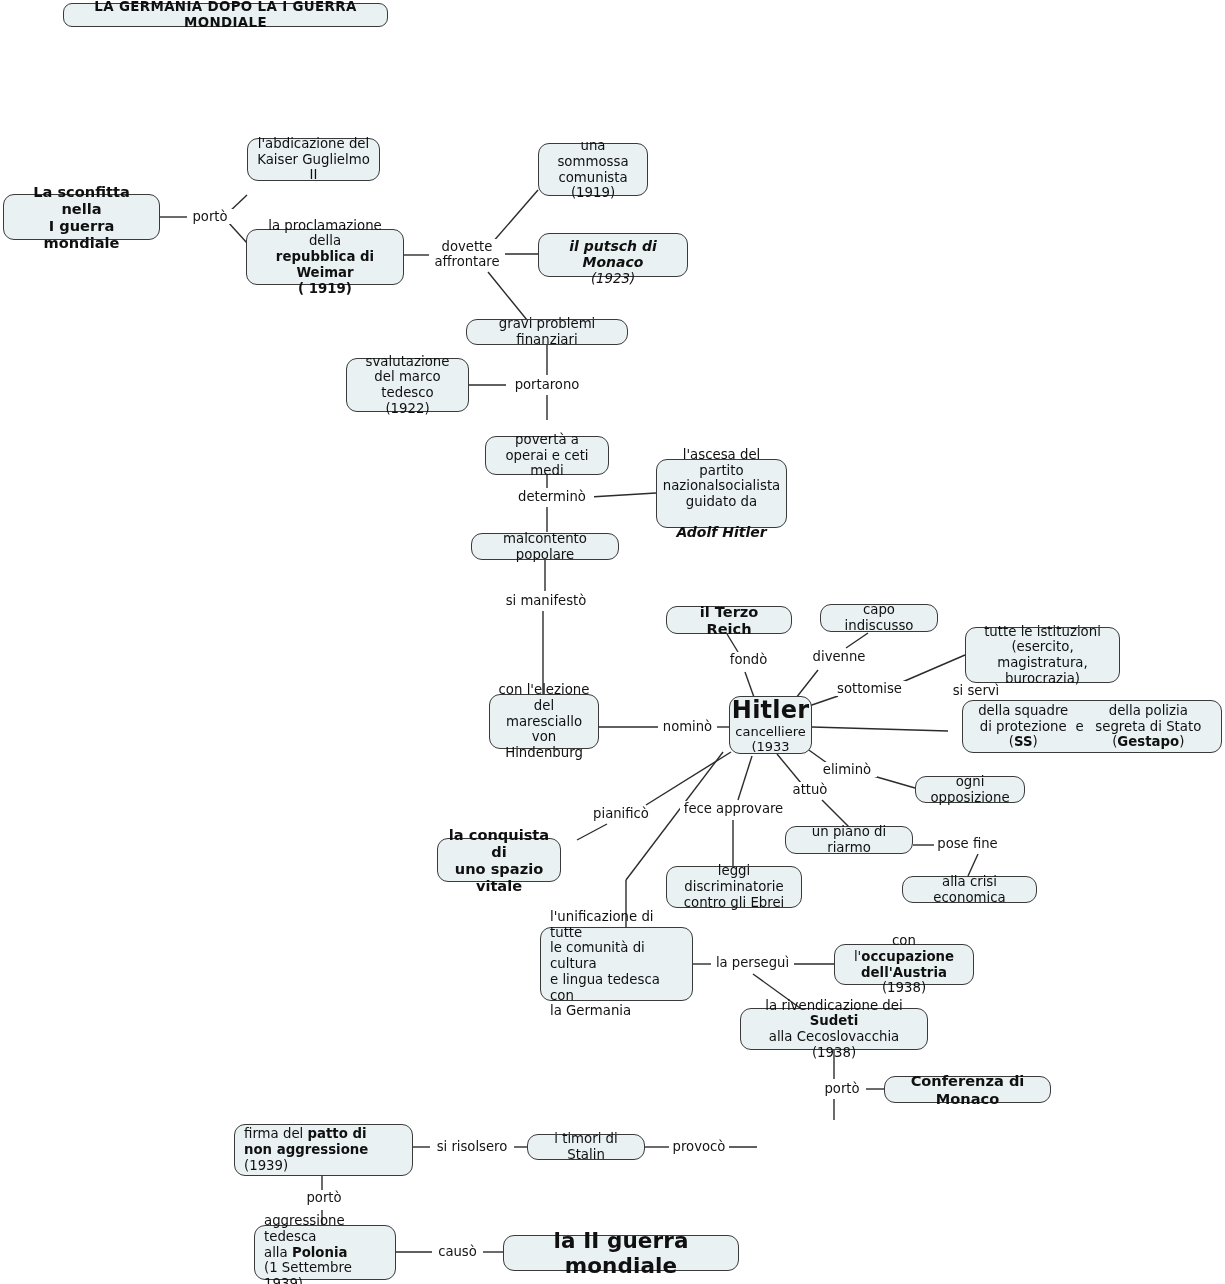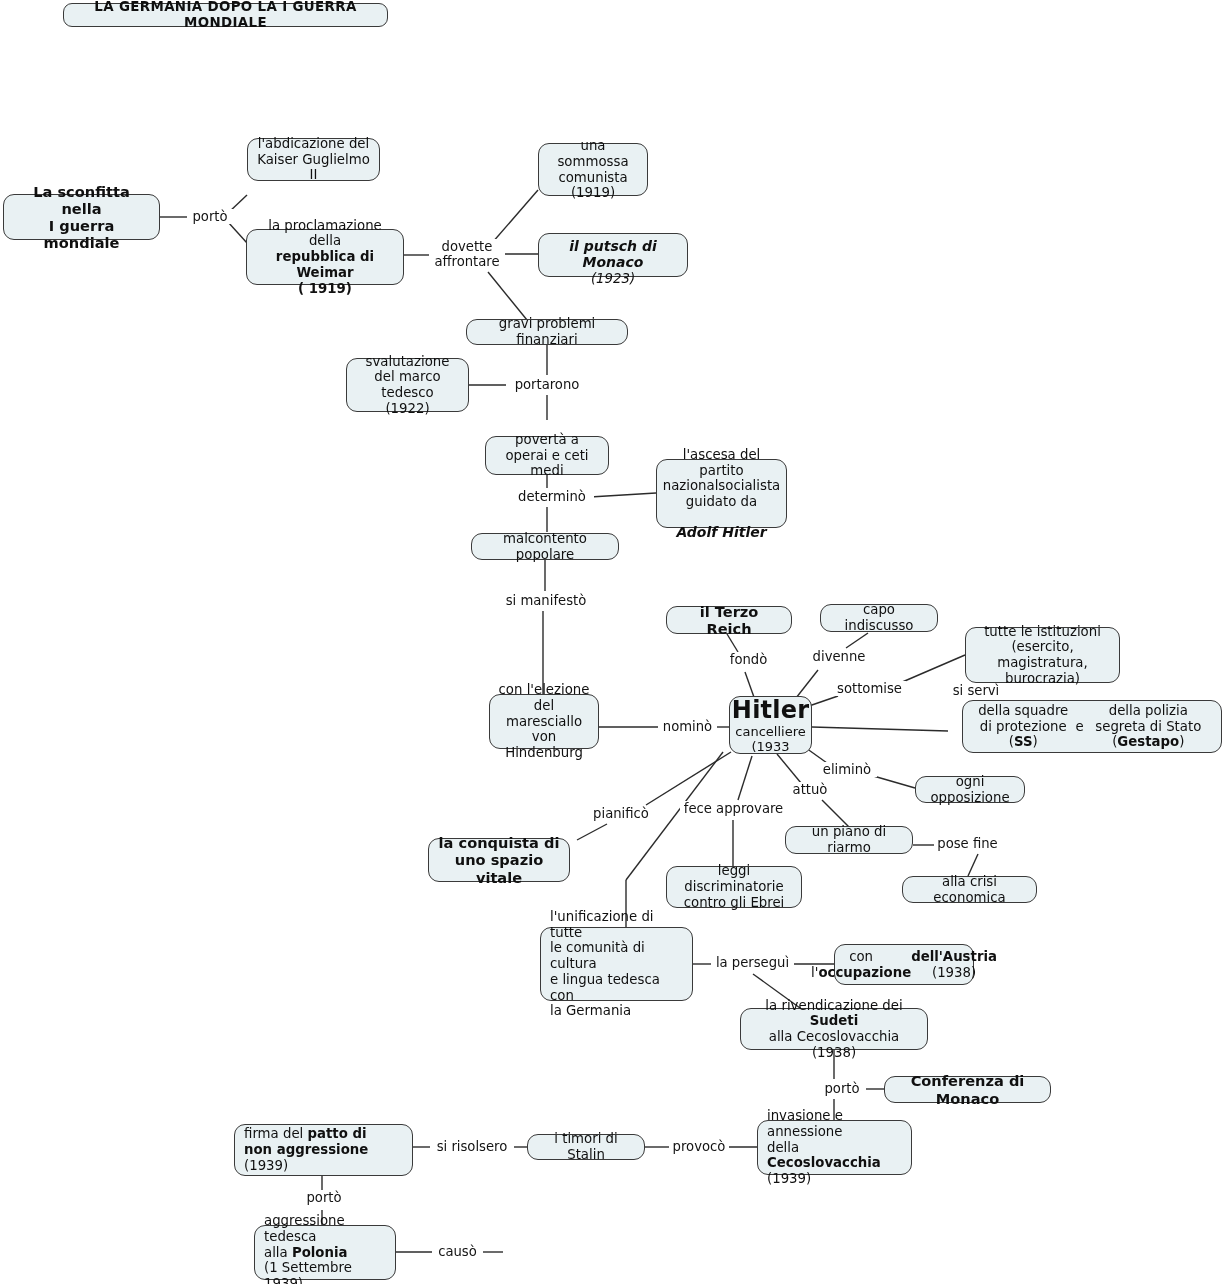--- a/index.html
+++ b/index.html
@@ -240,59 +240,55 @@
 
   <div class="node" style="left:915px; top:776px; width:110px; height:27px;">ogni opposizione</div>
 
   <div class="node" style="left:785px; top:826px; width:128px; height:28px;">un piano di riarmo</div>
 
   <div class="node" style="left:902px; top:876px; width:135px; height:27px;">alla crisi economica</div>
 
   <div class="node" style="left:666px; top:866px; width:136px; height:42px;">leggi discriminatorie
 contro gli Ebrei</div>
 
-  <div class="node strong" style="left:428px; top:838px; width:142px; height:44px;padding-left:8px;">la conquista di
+  <div class="node strong" style="left:437px; top:838px; width:124px; height:44px;padding-left:8px;">la conquista di
 uno spazio vitale</div>
 
   <div class="node" style="left:540px; top:927px; width:153px; height:74px; justify-content:flex-start; text-align:left; padding-left:9px;">l'unificazione di tutte
 le comunità di cultura
 e lingua tedesca con
 la Germania</div>
 
-  <div class="node" style="left:834px; top:944px; width:140px; height:41px; flex-direction:row; white-space:normal;">
+  <div class="node" style="left:834px; top:944px; width:140px; height:41px; flex-direction:column; white-space:normal;">
     <span class="ln"><span>con l'</span><b>occupazione</b></span>
     <span class="ln"><b>dell'Austria</b><span> (1938)</span></span>
   </div>
 
   <div class="node" style="left:740px; top:1008px; width:188px; height:42px; flex-direction:column; white-space:normal;">
     <span class="ln"><span>la rivendicazione dei </span><b>Sudeti</b></span>
     <span class="ln">alla Cecoslovacchia (1938)</span>
   </div>
 
   <div class="node strong" style="left:884px; top:1076px; width:167px; height:27px;">Conferenza di Monaco</div>
 
-  <div class="node" style="left:757px; top:1120px; width:155px; height:55px; flex-direction:column; align-items:flex-start; text-align:left; padding-left:9px; white-space:normal;">
-    <span class="ln">invasione e annessione</span>
-    <span class="ln"><span>della </span><b>Cecoslovacchia</b></span>
-    <span class="ln">(1939)</span>
-  </div>
 
   <div class="node" style="left:234px; top:1124px; width:179px; height:52px; flex-direction:column; align-items:flex-start; text-align:left; padding-left:9px; white-space:normal;">
     <span class="ln"><span>firma del </span><b>patto di</b></span>
     <span class="ln"><b>non aggressione</b><span> (1939)</span></span>
   </div>
 
   <div class="node" style="left:527px; top:1134px; width:118px; height:26px;">i timori di Stalin</div>
 
   <div class="node" style="left:254px; top:1225px; width:142px; height:55px; flex-direction:column; align-items:flex-start; text-align:left; padding-left:9px; white-space:normal;">
     <span class="ln">aggressione tedesca</span>
     <span class="ln"><span>alla </span><b>Polonia</b></span>
     <span class="ln">(1 Settembre 1939)</span>
   </div>
 
+  <div class="node huge" style="left:503px; top:1235px; width:236px; height:36px;">la II guerra mondiale</div>
 
   <div class="link-label" style="left:187px; top:209px; width:42px;">portò</div>
 
   <div class="link-label" style="left:429px; top:239px; width:72px;">dovette
 affrontare</div>
 
   <div class="link-label" style="left:506px; top:377px; width:78px;">portarono</div>
 
   <div class="link-label" style="left:510px; top:489px; width:80px;">determinò</div>
 

